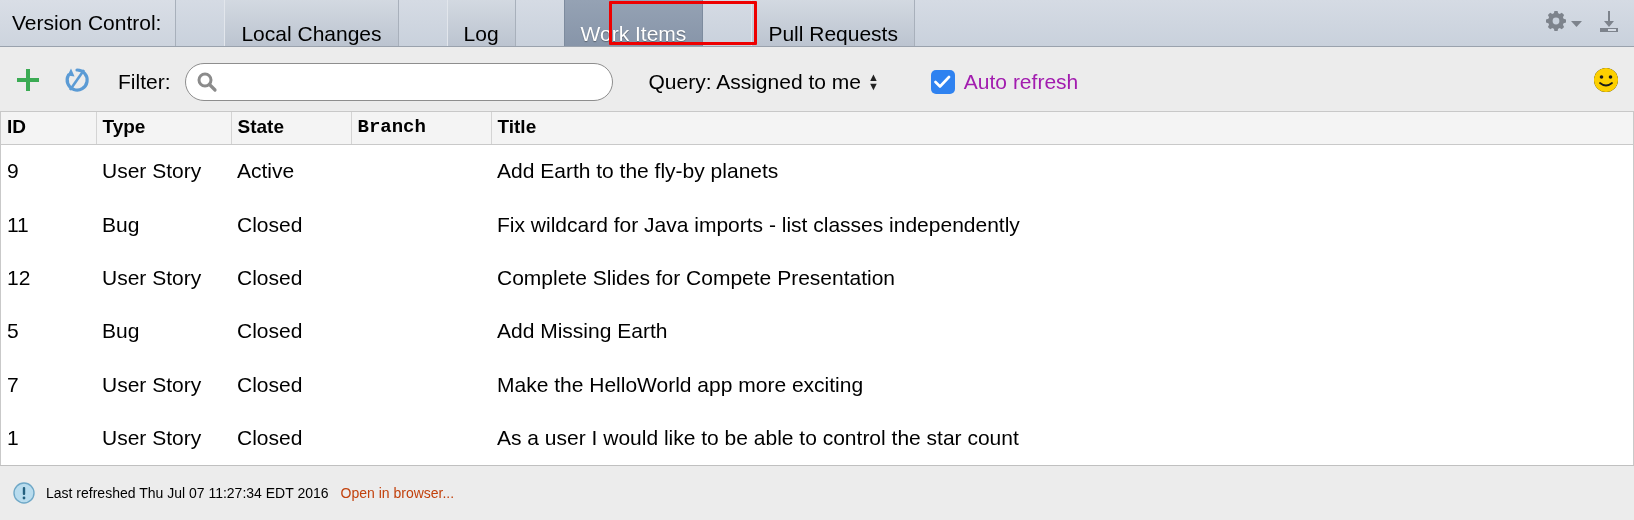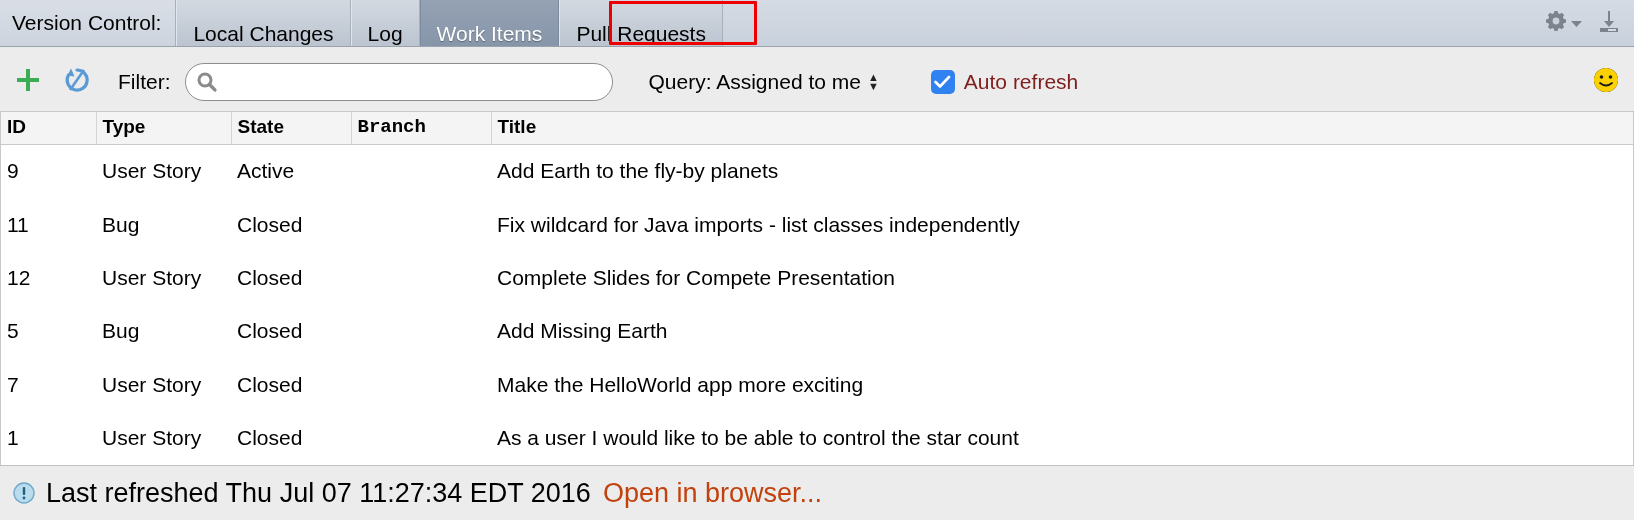--- a/index.html
+++ b/index.html
@@ -22,20 +22,21 @@
 
   
   .tabbar {
     height: 47px;
     min-height: 47px;
     background: linear-gradient(to bottom, #d5dbe4 0%, #c9d1dc 100%);
     border-bottom: 1px solid #9aa2ad;
     display: flex;
     align-items: stretch;
     position: relative;
+    gap: 48px;
   }
   .vc-label {
     display: flex;
     align-items: center;
     padding: 0 14px 0 12px;
     font-size: 21px;
     color: #000;
     background: linear-gradient(to bottom, #d9dee6 0%, #cdd4de 100%);
     border-right: 1px solid #a8b0bb;
     white-space: nowrap;
@@ -142,21 +143,21 @@
     display: inline-flex;
     flex-direction: column;
     margin-left: 7px;
     line-height: 0;
   }
   .stepper span { font-size: 11px; line-height: 9px; color: #222; }
   .autorefresh {
     display: flex;
     align-items: flex-end;
     font-size: 21px;
-    color: #7f1d1d;
+    color: #a21caf;
     white-space: nowrap;
     cursor: default;
   }
   .checkbox {
     width: 24px; height: 24px;
     border-radius: 5px;
     background: #2f82f0;
     display: flex; align-items: center; justify-content: center;
     margin-right: 9px;
   }
@@ -208,21 +209,21 @@
 
   
   .statusbar {
     height: 55px;
     min-height: 55px;
     background: #ececec;
     border-top: 1px solid #c0c0c0;
     display: flex;
     align-items: center;
     padding-left: 12px;
-    font-size: 27px;
+    font-size: 14px;
     color: #000;
   }
   .statusbar .info-icon { margin-right: 10px; display: flex; align-items: center; }
   .status-text { white-space: nowrap; }
   .status-link {
     color: #c2410c;
     margin-left: 12px;
     white-space: nowrap;
     cursor: default;
   }

